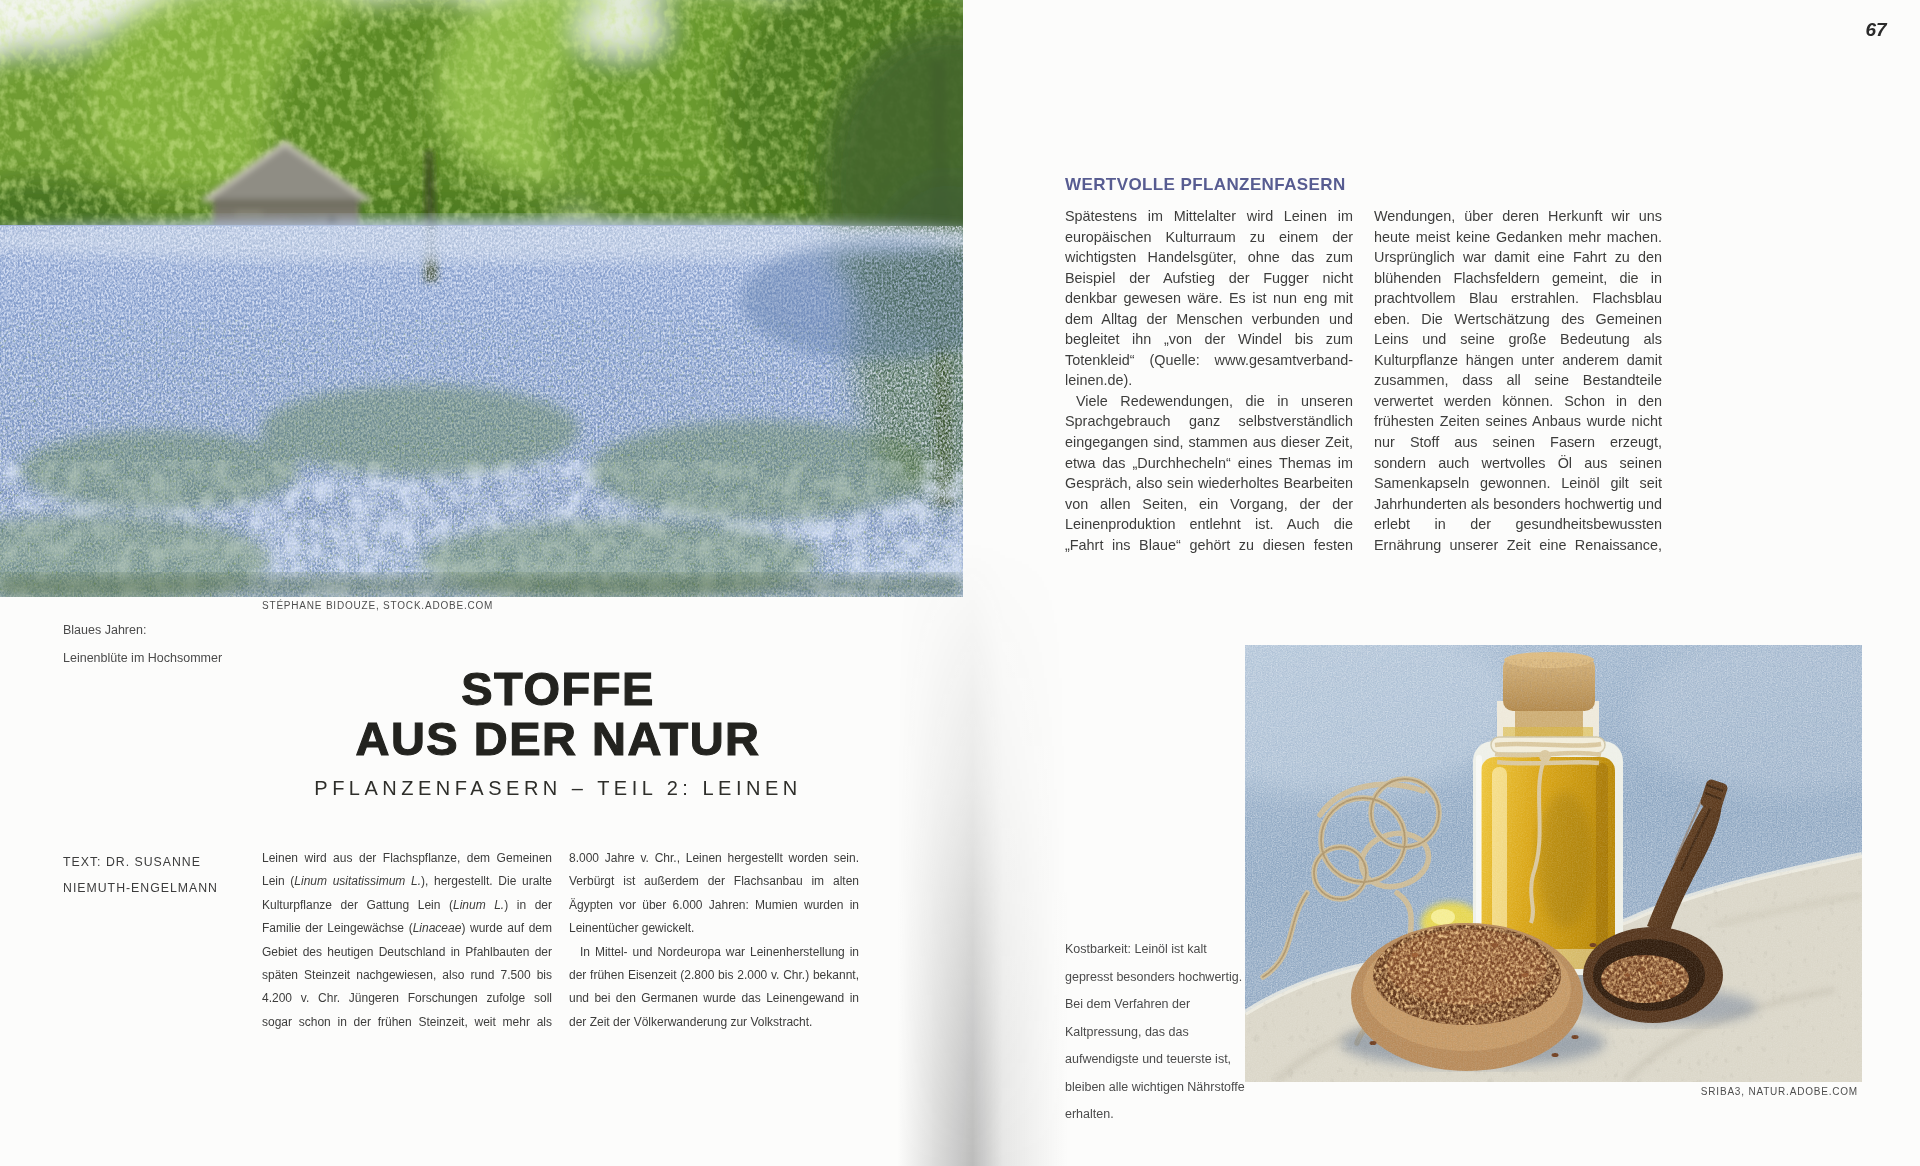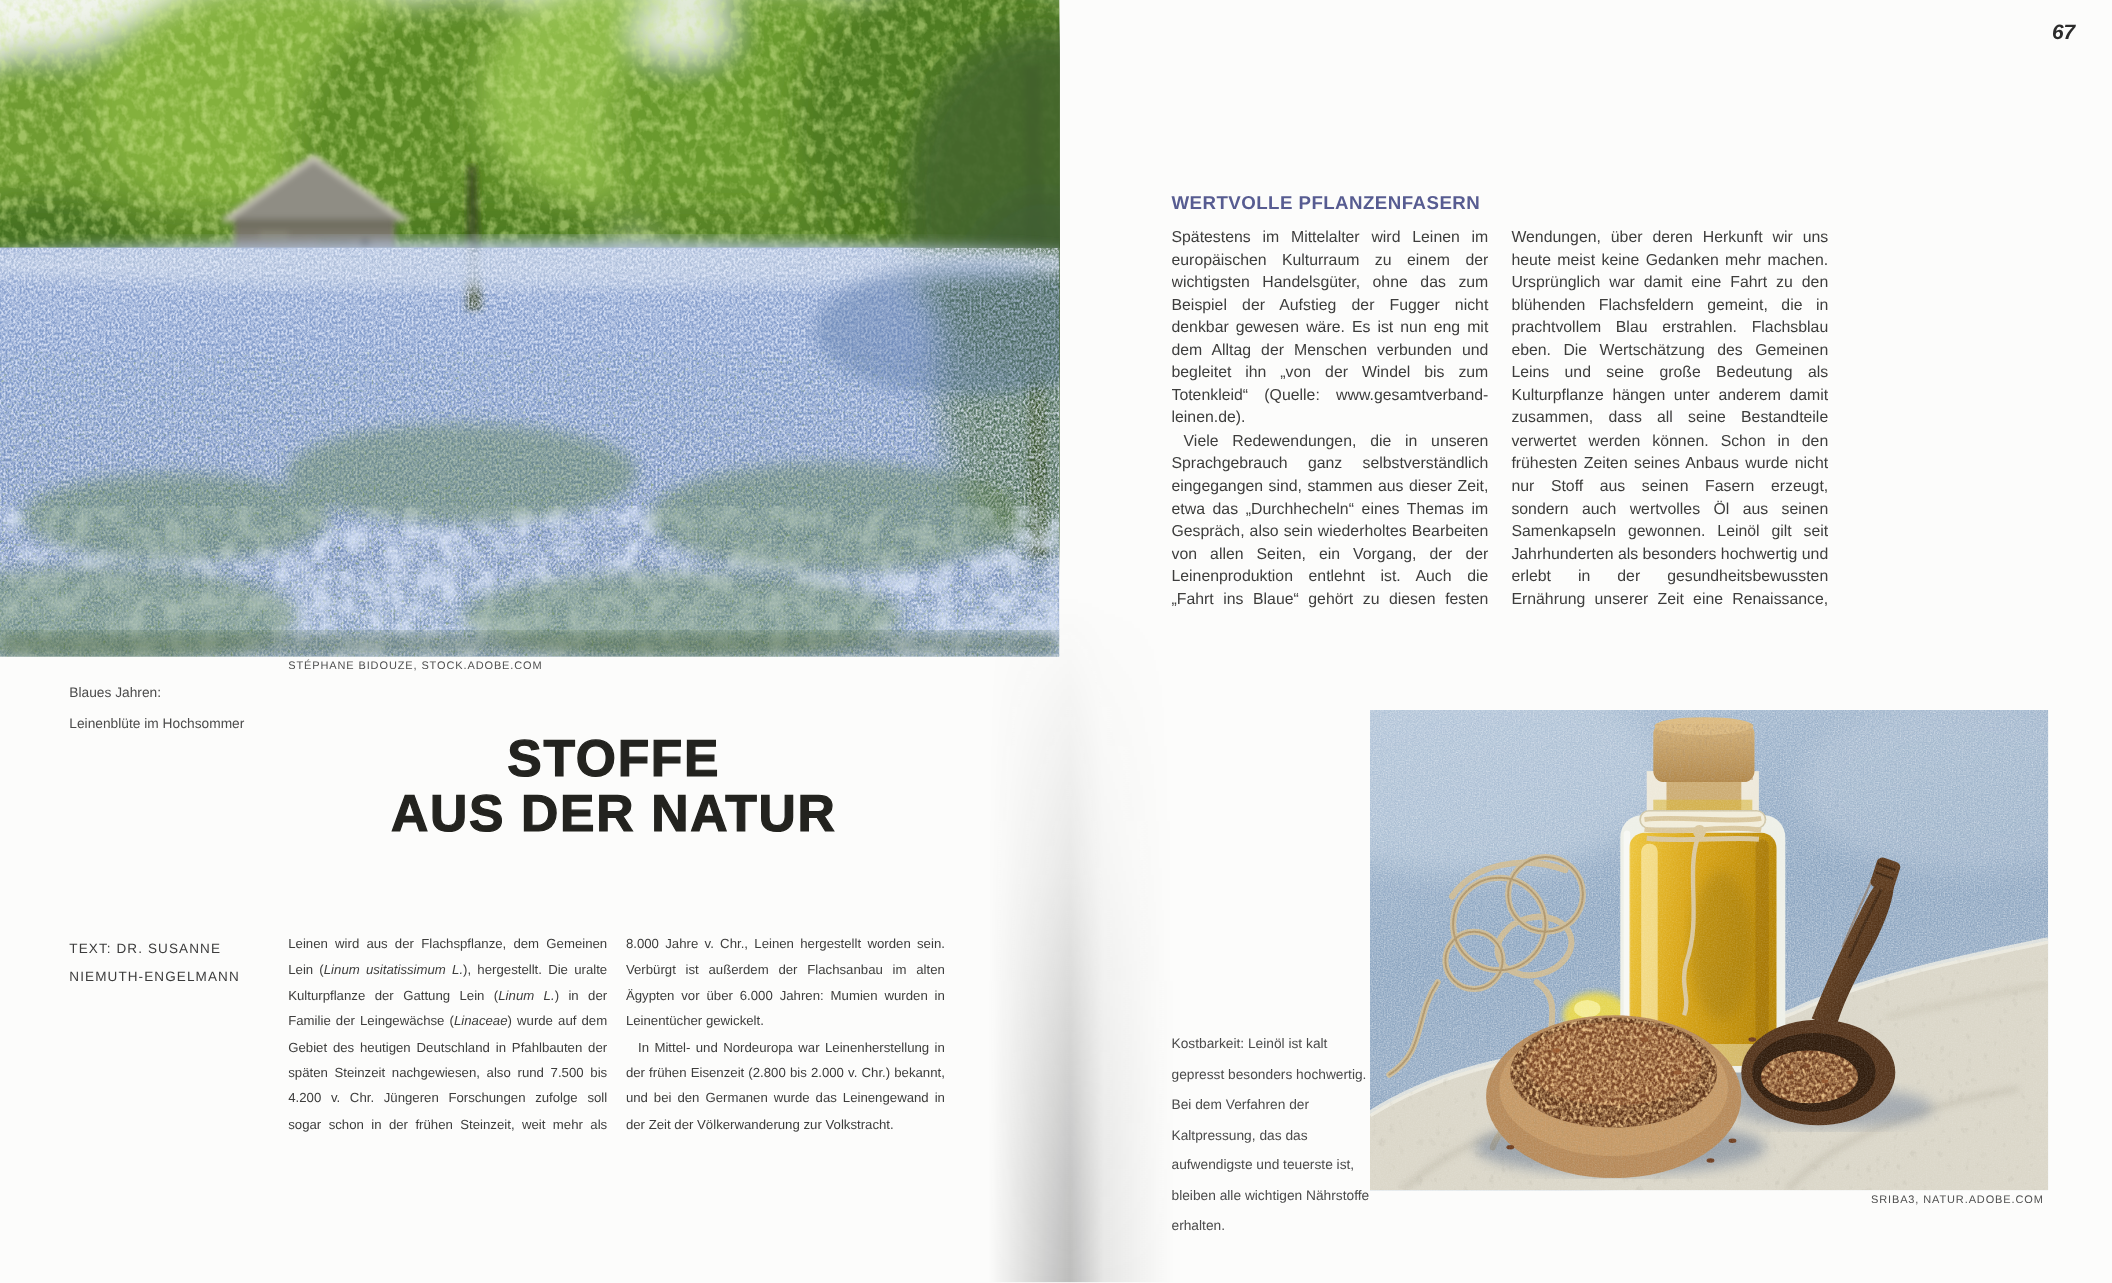--- a/index.html
+++ b/index.html
@@ -154,20 +154,21 @@
     <div class="abs caption caption-left">
       <div>Blaues Jahren:</div>
       <div>Leinenblüte im Hochsommer</div>
     </div>
 
     <header class="abs title-block">
       <h1>
         <span>STOFFE</span>
         <span>AUS DER NATUR</span>
       </h1>
+      <div class="subtitle">PFLANZENFASERN – TEIL 2: LEINEN</div>
     </header>
 
     <div class="abs byline">
       <div>TEXT: DR. SUSANNE</div>
       <div>NIEMUTH-ENGELMANN</div>
     </div>
 
     <div class="abs body-flow body-left">
         <p class="para">Leinen wird aus der Flachspflanze, dem Gemeinen Lein (<i>Linum usitatissimum L.</i>), hergestellt. Die uralte Kulturpflanze der Gattung Lein (<i>Linum L.</i>) in der Familie der Leingewächse (<i>Linaceae</i>) wurde auf dem Gebiet des heutigen Deutschland in Pfahlbauten der späten Steinzeit nachgewiesen, also rund 7.500 bis 4.200 v. Chr. Jüngeren Forschungen zufolge soll sogar schon in der frühen Steinzeit, weit mehr als 8.000 Jahre v. Chr., Leinen hergestellt worden sein. Verbürgt ist außerdem der Flachsanbau im alten Ägypten vor über 6.000 Jahren: Mumien wurden in Leinentücher gewickelt.</p>
         <p class="para">In Mittel- und Nordeuropa war Leinenherstellung in der frühen Eisenzeit (2.800 bis 2.000 v. Chr.) bekannt, und bei den Germanen wurde das Leinengewand in der Zeit der Völkerwanderung zur Volkstracht.</p>

